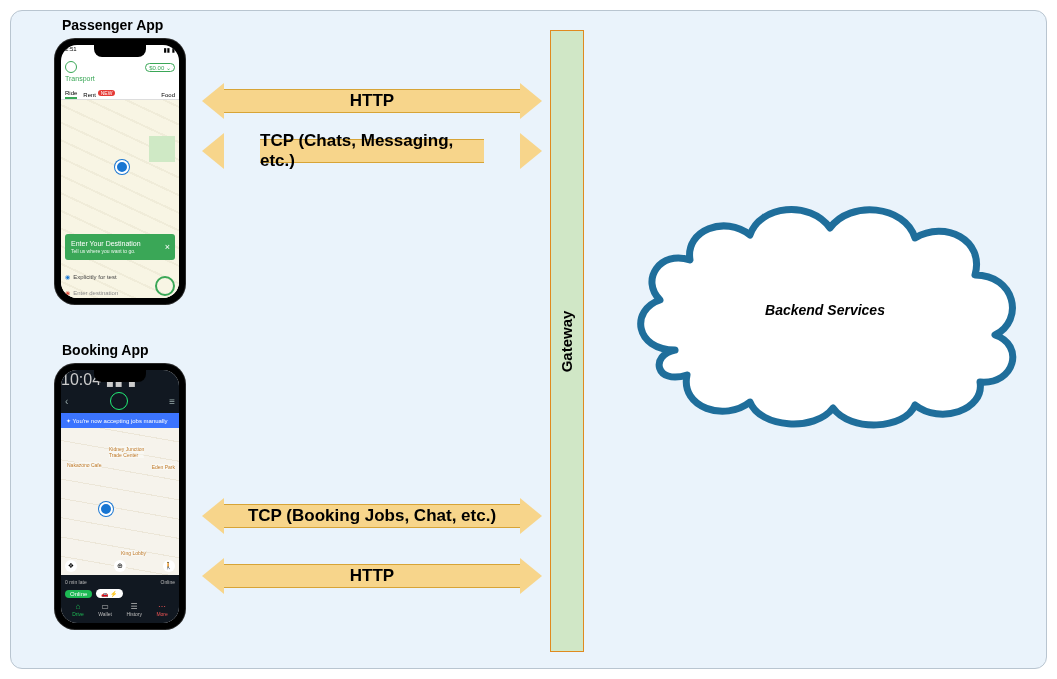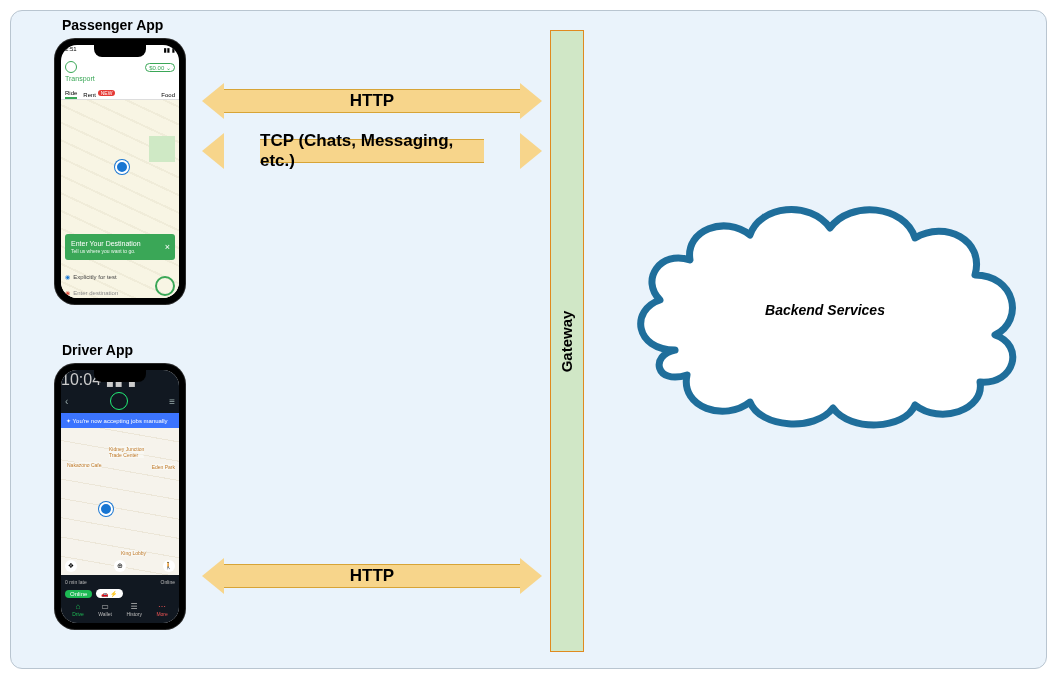--- a/index.html
+++ b/index.html
@@ -419,21 +419,21 @@
         </div>
         <div class="entry">
           <span style="color:#e05040;">◉</span>
           <span>Enter destination</span>
         </div>
         <div class="ringbtn"></div>
       </div>
     </div>
   </div>
 
-  <div class="title" style="left:62px; top:342px;">Driver App</div>
+  <div class="title" style="left:62px; top:342px;">Booking App</div>
 
   <div class="phone" style="left:55px; top:364px;">
     <div class="screen drv" style="display:flex; flex-direction:column;">
       <div class="notch"></div>
       <div class="statusbar" style="background:#111821;color:#ccc;">
         <span>10:04</span>
         <span>▮▮ ▮</span>
       </div>
       <div class="topbar2">
         <span class="chev">‹</span>
@@ -486,20 +486,29 @@
   <div class="arrow" style="left:202px; top:133px; width:340px;gap:36px;">
     <div class="head-outline-l"></div>
     <div class="head left"></div>
     <div class="shaft">
         <span>TCP (Chats, Messaging, etc.)</span>
       </div>
     <div class="head right"></div>
     <div class="head-outline-r"></div>
   </div>
 
+  <div class="arrow" style="left:202px; top:498px; width:340px;">
+    <div class="head-outline-l"></div>
+    <div class="head left"></div>
+    <div class="shaft">
+        <span>TCP (Booking Jobs, Chat, etc.)</span>
+      </div>
+    <div class="head right"></div>
+    <div class="head-outline-r"></div>
+  </div>
   <div class="arrow" style="left:202px; top:558px; width:340px;">
     <div class="head-outline-l"></div>
     <div class="head left"></div>
     <div class="shaft">
         <span>HTTP</span>
       </div>
     <div class="head right"></div>
     <div class="head-outline-r"></div>
   </div>
 

